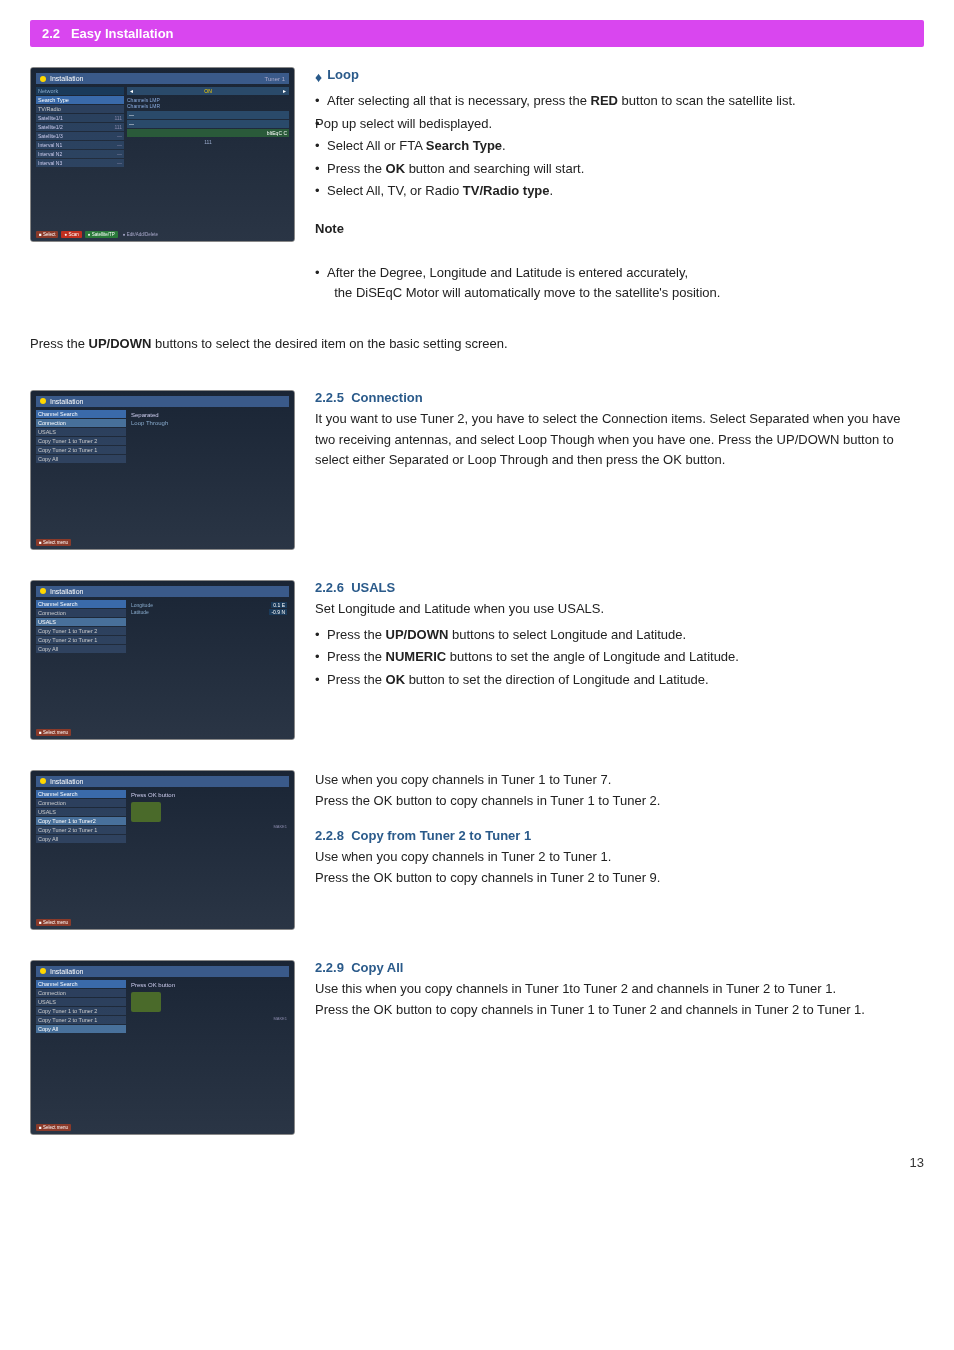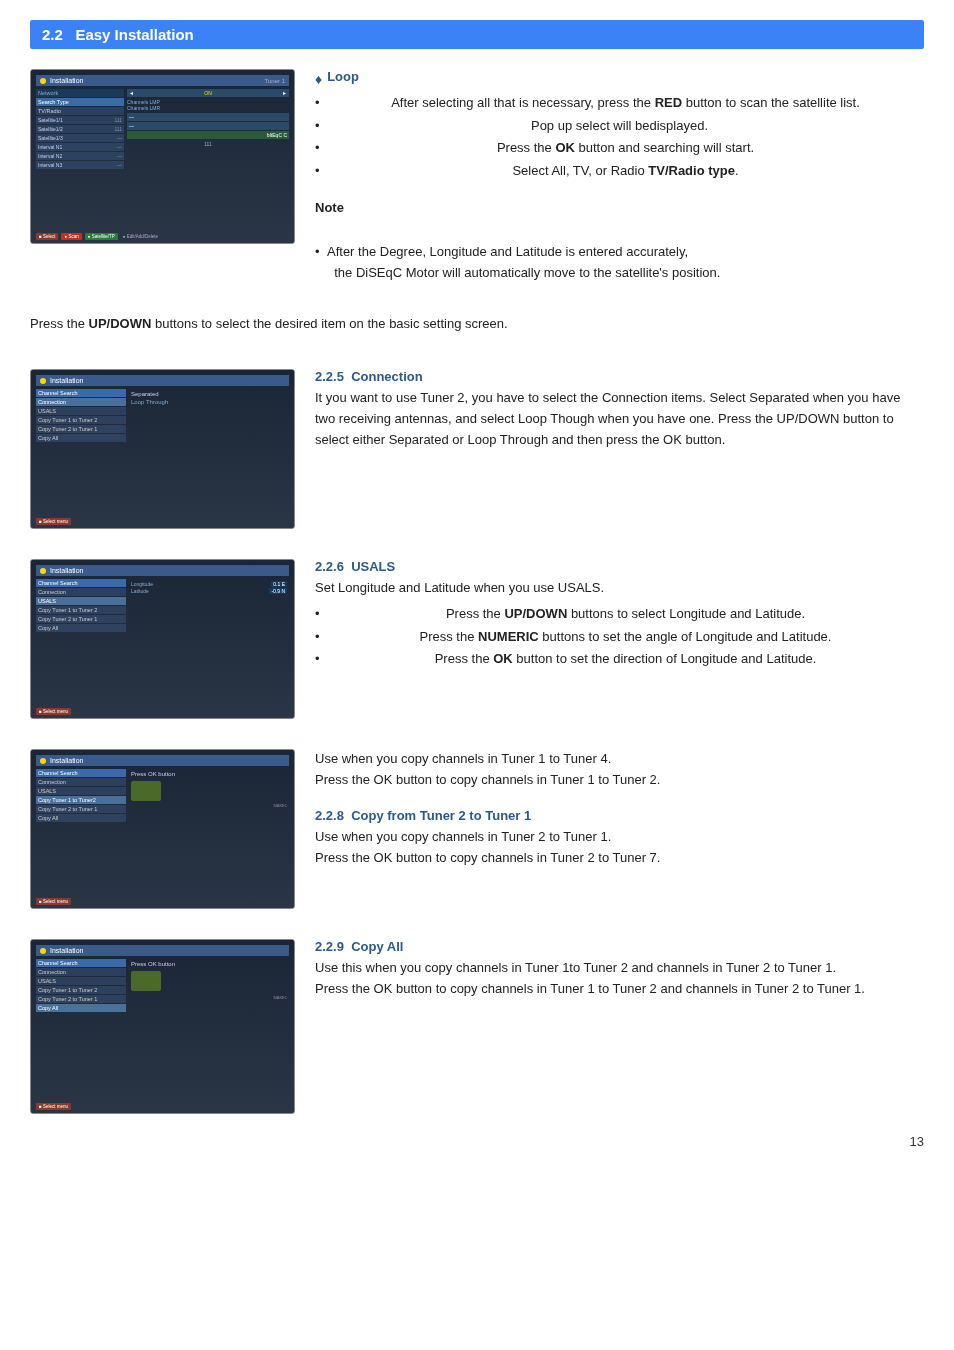--- a/index.html
+++ b/index.html
@@ -8,23 +8,23 @@
       font-size: 13px;
       background: #fff;
       color: #222;
       width: 954px;
       min-height: 1350px;
       padding: 20px 30px;
     }
 
     
     .section-header {
-      background: #3b82f6;
+      background: #d946ef;
       color: #fff;
-      font-size: 15px;
+      font-size: 13px;
       font-weight: bold;
       padding: 6px 12px;
       margin-bottom: 20px;
       border-radius: 2px;
     }
 
     .content-area {
       display: flex;
       flex-direction: column;
       gap: 30px;
@@ -140,21 +140,20 @@
       list-style: none;
       padding: 0;
       margin: 4px 0;
     }
 
     ul.content-list li {
       padding-left: 12px;
       position: relative;
       margin-bottom: 3px;
       line-height: 1.5;
-      text-align: center;
     }
 
     ul.content-list li::before {
       content: "•";
       position: absolute;
       left: 0;
     }
 
     p.note-label {
       font-weight: bold;
@@ -306,20 +305,21 @@
     </div>
 
     <div class="text-content">
       <div class="scan-header">
         <span class="bullet-diamond">♦</span>
         <span class="subsection-title">Loop</span>
       </div>
       <ul class="content-list">
         <li>After selecting all that is necessary, press the <b>RED</b> button to scan the satellite list.</li>
         <li style="list-style:none;padding-left:0;">Pop up select will bedisplayed.</li>
+        <li>Select All or FTA <b>Search Type</b>.</li>
         <li>Press the <b>OK</b> button and searching will start.</li>
         <li>Select All, TV, or Radio <b>TV/Radio type</b>.</li>
       </ul>
       <div class="note-block">
         <p class="note-label">Note</p>
         <div class="note-bullet">
           <span>After the Degree, Longitude and Latitude is entered accurately,</span><br>
           &nbsp;&nbsp;<span>the DiSEqC Motor will automatically move to the satellite's position.</span>
         </div>
       </div>
@@ -437,31 +437,31 @@
           </div>
         </div>
         <div class="tv-footer">
           <div class="tv-btn">■ Select menu</div>
         </div>
       </div>
     </div>
 
     <div class="text-content">
       <p class="body-text">
-        <span>Use when you copy channels in Tuner 1 to Tuner 4.</span><br>
+        <span>Use when you copy channels in Tuner 1 to Tuner 7.</span><br>
         <span>Press the OK button to copy channels in Tuner 1 to Tuner 2.</span>
       </p>
       <div class="divider-space"></div>
       <p class="subsection-title">
         <span>2.2.8</span>&nbsp;
         <span>Copy from Tuner 2 to Tuner 1</span>
       </p>
       <p class="body-text">
         <span>Use when you copy channels in Tuner 2 to Tuner 1.</span><br>
-        <span>Press the OK button to copy channels in Tuner 2 to Tuner 7.</span>
+        <span>Press the OK button to copy channels in Tuner 2 to Tuner 9.</span>
       </p>
     </div>
   </div>
 
   <div class="two-col">
 
     <div class="screenshot-box">
       <div class="tv-ui">
         <div class="tv-title-bar">
           <div class="lock-icon"></div>

